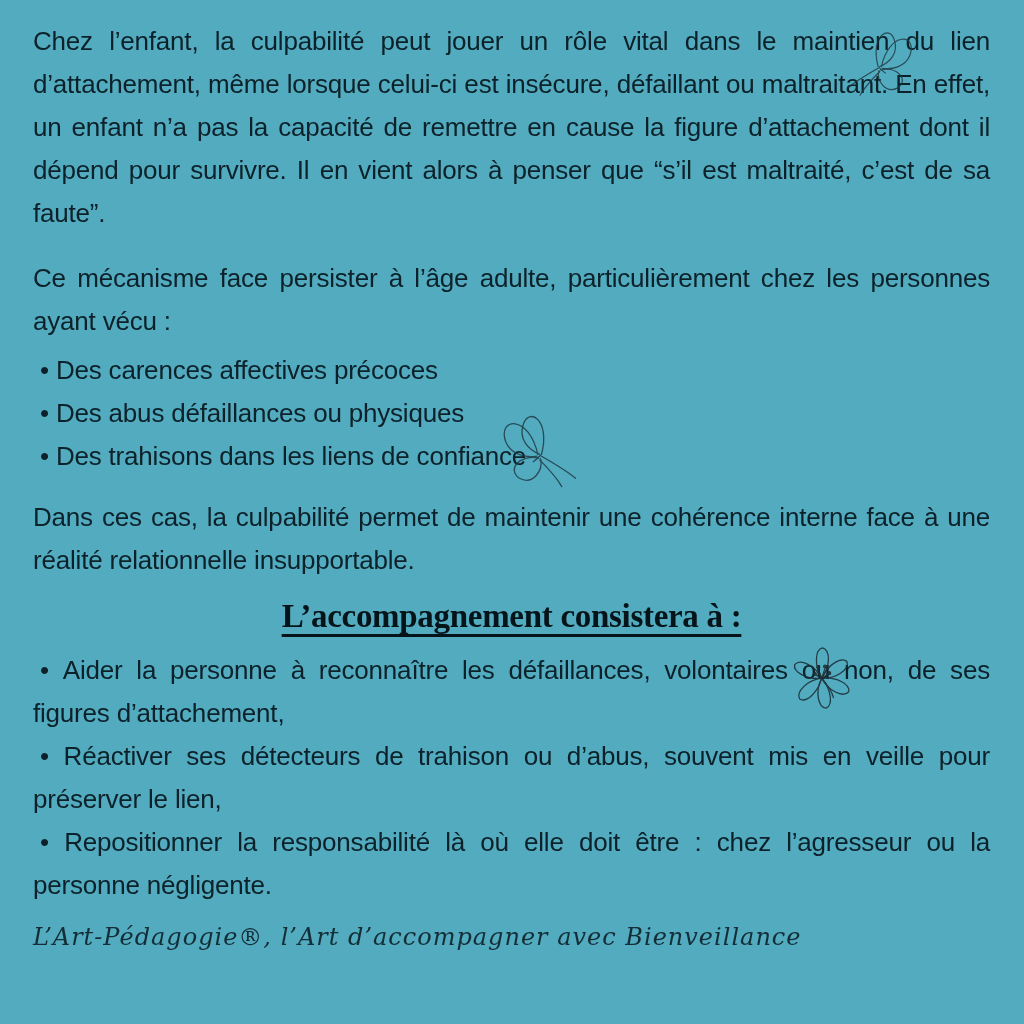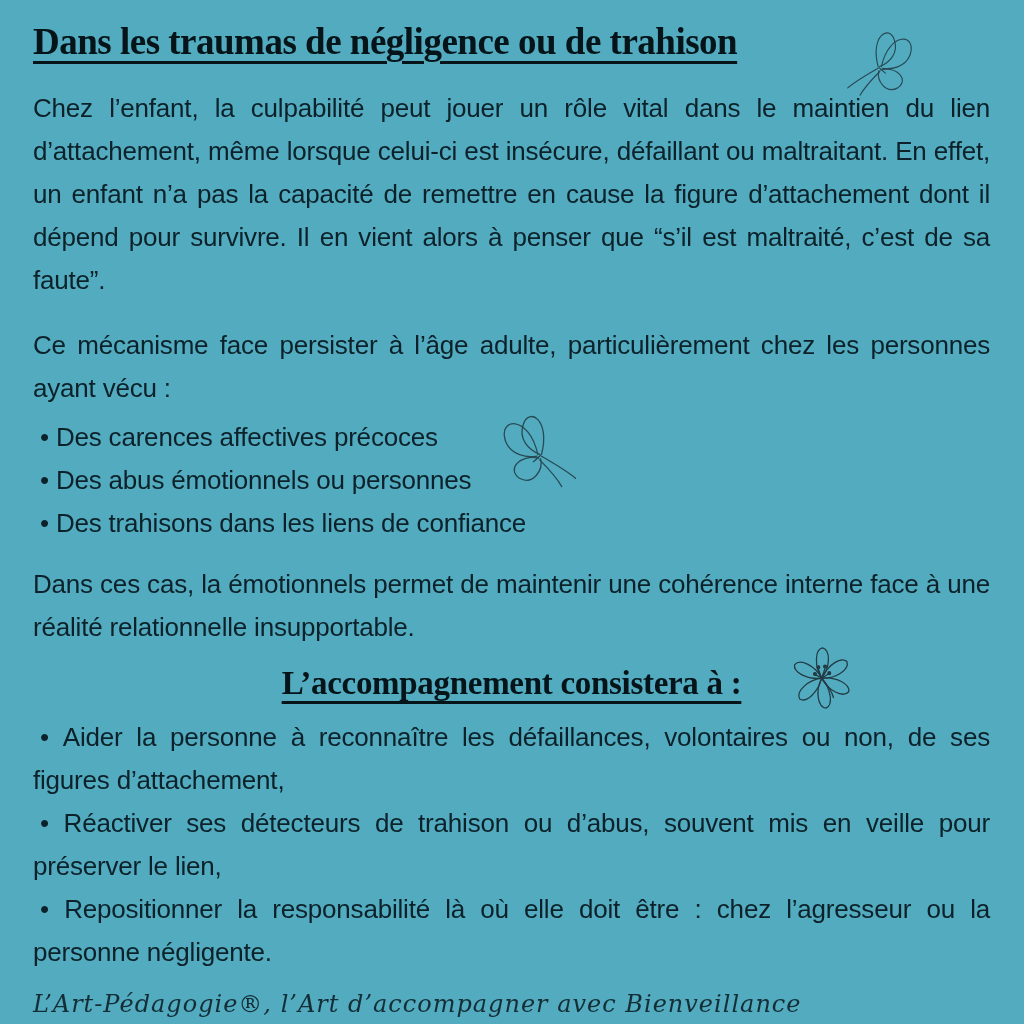--- a/index.html
+++ b/index.html
@@ -76,21 +76,20 @@
   .decor svg { display: block; width: 100%; height: 100%; }
   .butterfly-top    { left: 842px; top: 18px;  width: 82px;  height: 84px; }
   .butterfly-middle { left: 490px; top: 398px; width: 92px;  height: 98px; transform: scaleX(-1); }
   .flower           { left: 778px; top: 632px; width: 84px;  height: 84px; }
 </style>
 </head>
 <body>
 
 <div class="page">
 
-  <h1 class="title"><span class="underlined">Dans les traumas de négligence ou de trahison</span></h1>
 
   <span class="decor butterfly-top">
     <svg viewBox="0 0 100 100" fill="none" stroke="#213a43" stroke-width="1.4" stroke-linecap="round" opacity="0.85">
       <path d="M44 58 C34 20 58 6 64 26 C69 42 58 53 46 58"></path>
       <path d="M48 58 C58 14 92 18 83 44 C77 59 60 62 49 60"></path>
       <path d="M47 62 C68 58 82 74 68 84 C53 92 42 75 45 63"></path>
       <path d="M44 60 C30 68 14 78 7 84"></path>
       <path d="M46 64 C36 74 26 86 22 93"></path>
       <path d="M45 59 C48 62 50 64 53 66"></path>
     </svg>
@@ -106,25 +105,25 @@
       <path d="M48 58 C58 14 92 18 83 44 C77 59 60 62 49 60"></path>
       <path d="M47 62 C68 58 82 74 68 84 C53 92 42 75 45 63"></path>
       <path d="M44 60 C30 68 14 78 7 84"></path>
       <path d="M46 64 C36 74 26 86 22 93"></path>
       <path d="M45 59 C48 62 50 64 53 66"></path>
     </svg>
   </span>
 
   <ul class="bullets">
     <li>Des carences affectives précoces</li>
-    <li>Des abus émotionnels ou personnes</li>
+    <li>Des abus défaillances ou physiques</li>
     <li>Des trahisons dans les liens de confiance</li>
   </ul>
 
-  <p class="body" style="margin-bottom:16px;">Dans ces cas, la émotionnels permet de maintenir une cohérence interne face à une réalité relationnelle insupportable.</p>
+  <p class="body" style="margin-bottom:16px;">Dans ces cas, la culpabilité permet de maintenir une cohérence interne face à une réalité relationnelle insupportable.</p>
 
   <span class="decor flower">
     <svg viewBox="0 0 100 100" fill="none" stroke="#1d3038" stroke-width="1.5" stroke-linecap="round" opacity="0.9">
       <g id="petal-shape">
         <path id="petal" d="M52 55 C43 40 44 21 53 19 C63 22 62 42 52 55"></path>
       </g>
       <use href="#petal" transform="rotate(55 52 55)"></use>
       <use href="#petal" transform="rotate(115 52 55)"></use>
       <use href="#petal" transform="rotate(170 52 55)"></use>
       <use href="#petal" transform="rotate(225 52 55)"></use>

